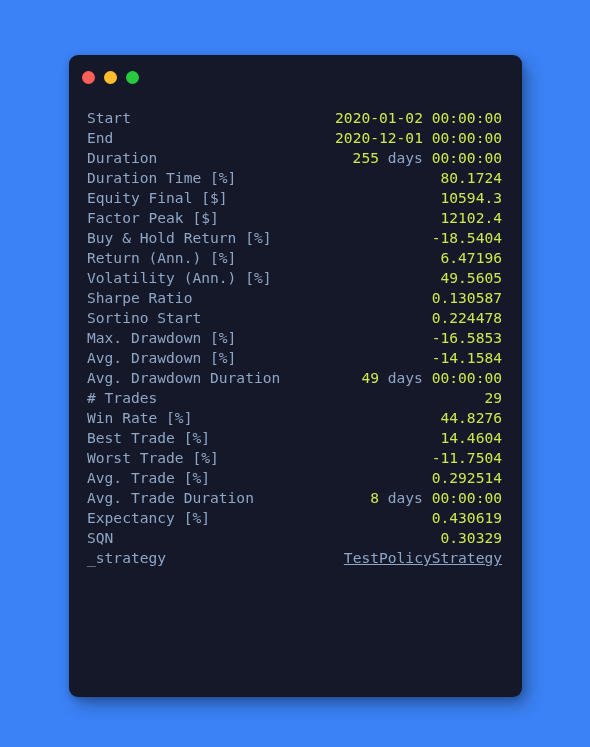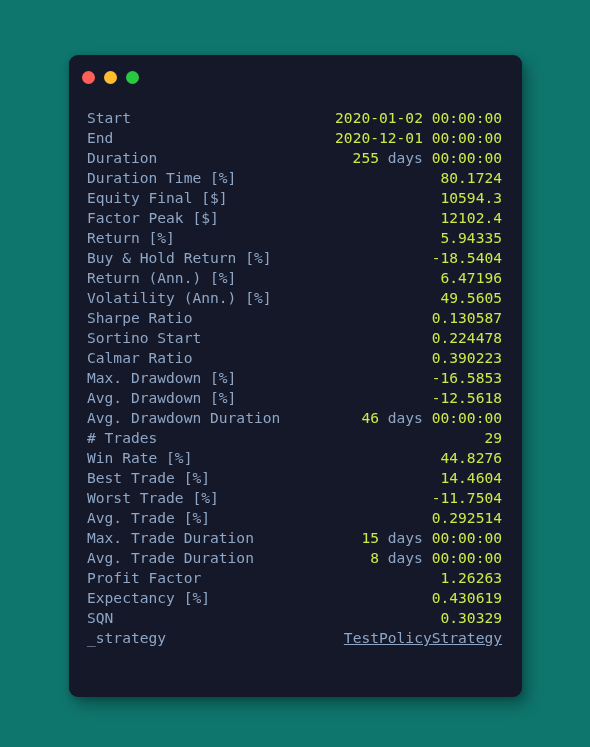--- a/index.html
+++ b/index.html
@@ -12,21 +12,21 @@
     overflow: hidden;
   }
   body {
     font-family: "DejaVu Sans Mono", "Liberation Mono", monospace;
   }
 
   #stage {
     position: relative;
     width: 590px;
     height: 747px;
-    background: #0f766e;
+    background: #3b82f6;
   }
 
   
   #terminal-window {
     position: absolute;
     left: 69px;
     top: 55px;
     width: 453px;
     height: 642px;
     background: #141828;
@@ -114,38 +114,34 @@
       <span class="traffic-light tl-max"></span>
     </div>
 
     <div id="stats-body">
         <div class="stat-row"><span class="stat-label">Start</span><span class="stat-value">2020-01-02 00:00:00</span></div>
         <div class="stat-row"><span class="stat-label">End</span><span class="stat-value">2020-12-01 00:00:00</span></div>
         <div class="stat-row"><span class="stat-label">Duration</span><span class="stat-value"><span>255</span> <span class="unit">days</span> <span>00:00:00</span></span></div>
         <div class="stat-row"><span class="stat-label">Duration Time [%]</span><span class="stat-value">80.1724</span></div>
         <div class="stat-row"><span class="stat-label">Equity Final [$]</span><span class="stat-value">10594.3</span></div>
         <div class="stat-row"><span class="stat-label">Factor Peak [$]</span><span class="stat-value">12102.4</span></div>
-        <div class="stat-row"><span class="stat-label">Return [%]</span><span class="stat-value">5.94335</span></div>
         <div class="stat-row"><span class="stat-label">Buy &amp; Hold Return [%]</span><span class="stat-value">-18.5404</span></div>
         <div class="stat-row"><span class="stat-label">Return (Ann.) [%]</span><span class="stat-value">6.47196</span></div>
         <div class="stat-row"><span class="stat-label">Volatility (Ann.) [%]</span><span class="stat-value">49.5605</span></div>
         <div class="stat-row"><span class="stat-label">Sharpe Ratio</span><span class="stat-value">0.130587</span></div>
         <div class="stat-row"><span class="stat-label">Sortino Start</span><span class="stat-value">0.224478</span></div>
-        <div class="stat-row"><span class="stat-label">Calmar Ratio</span><span class="stat-value">0.390223</span></div>
         <div class="stat-row"><span class="stat-label">Max. Drawdown [%]</span><span class="stat-value">-16.5853</span></div>
-        <div class="stat-row"><span class="stat-label">Avg. Drawdown [%]</span><span class="stat-value">-12.5618</span></div>
-        <div class="stat-row"><span class="stat-label">Avg. Drawdown Duration</span><span class="stat-value"><span>46</span> <span class="unit">days</span> <span>00:00:00</span></span></div>
+        <div class="stat-row"><span class="stat-label">Avg. Drawdown [%]</span><span class="stat-value">-14.1584</span></div>
+        <div class="stat-row"><span class="stat-label">Avg. Drawdown Duration</span><span class="stat-value"><span>49</span> <span class="unit">days</span> <span>00:00:00</span></span></div>
         <div class="stat-row"><span class="stat-label"># Trades</span><span class="stat-value">29</span></div>
         <div class="stat-row"><span class="stat-label">Win Rate [%]</span><span class="stat-value">44.8276</span></div>
         <div class="stat-row"><span class="stat-label">Best Trade [%]</span><span class="stat-value">14.4604</span></div>
         <div class="stat-row"><span class="stat-label">Worst Trade [%]</span><span class="stat-value">-11.7504</span></div>
         <div class="stat-row"><span class="stat-label">Avg. Trade [%]</span><span class="stat-value">0.292514</span></div>
-        <div class="stat-row"><span class="stat-label">Max. Trade Duration</span><span class="stat-value"><span>15</span> <span class="unit">days</span> <span>00:00:00</span></span></div>
         <div class="stat-row"><span class="stat-label">Avg. Trade Duration</span><span class="stat-value"><span>8</span> <span class="unit">days</span> <span>00:00:00</span></span></div>
-        <div class="stat-row"><span class="stat-label">Profit Factor</span><span class="stat-value">1.26263</span></div>
         <div class="stat-row"><span class="stat-label">Expectancy [%]</span><span class="stat-value">0.430619</span></div>
         <div class="stat-row"><span class="stat-label">SQN</span><span class="stat-value">0.30329</span></div>
         <div class="stat-row"><span class="stat-label">_strategy</span><span class="stat-value text-value">TestPolicyStrategy</span></div>
       </div>
 
   </div>
 
 </div>
 
 </body></html>

